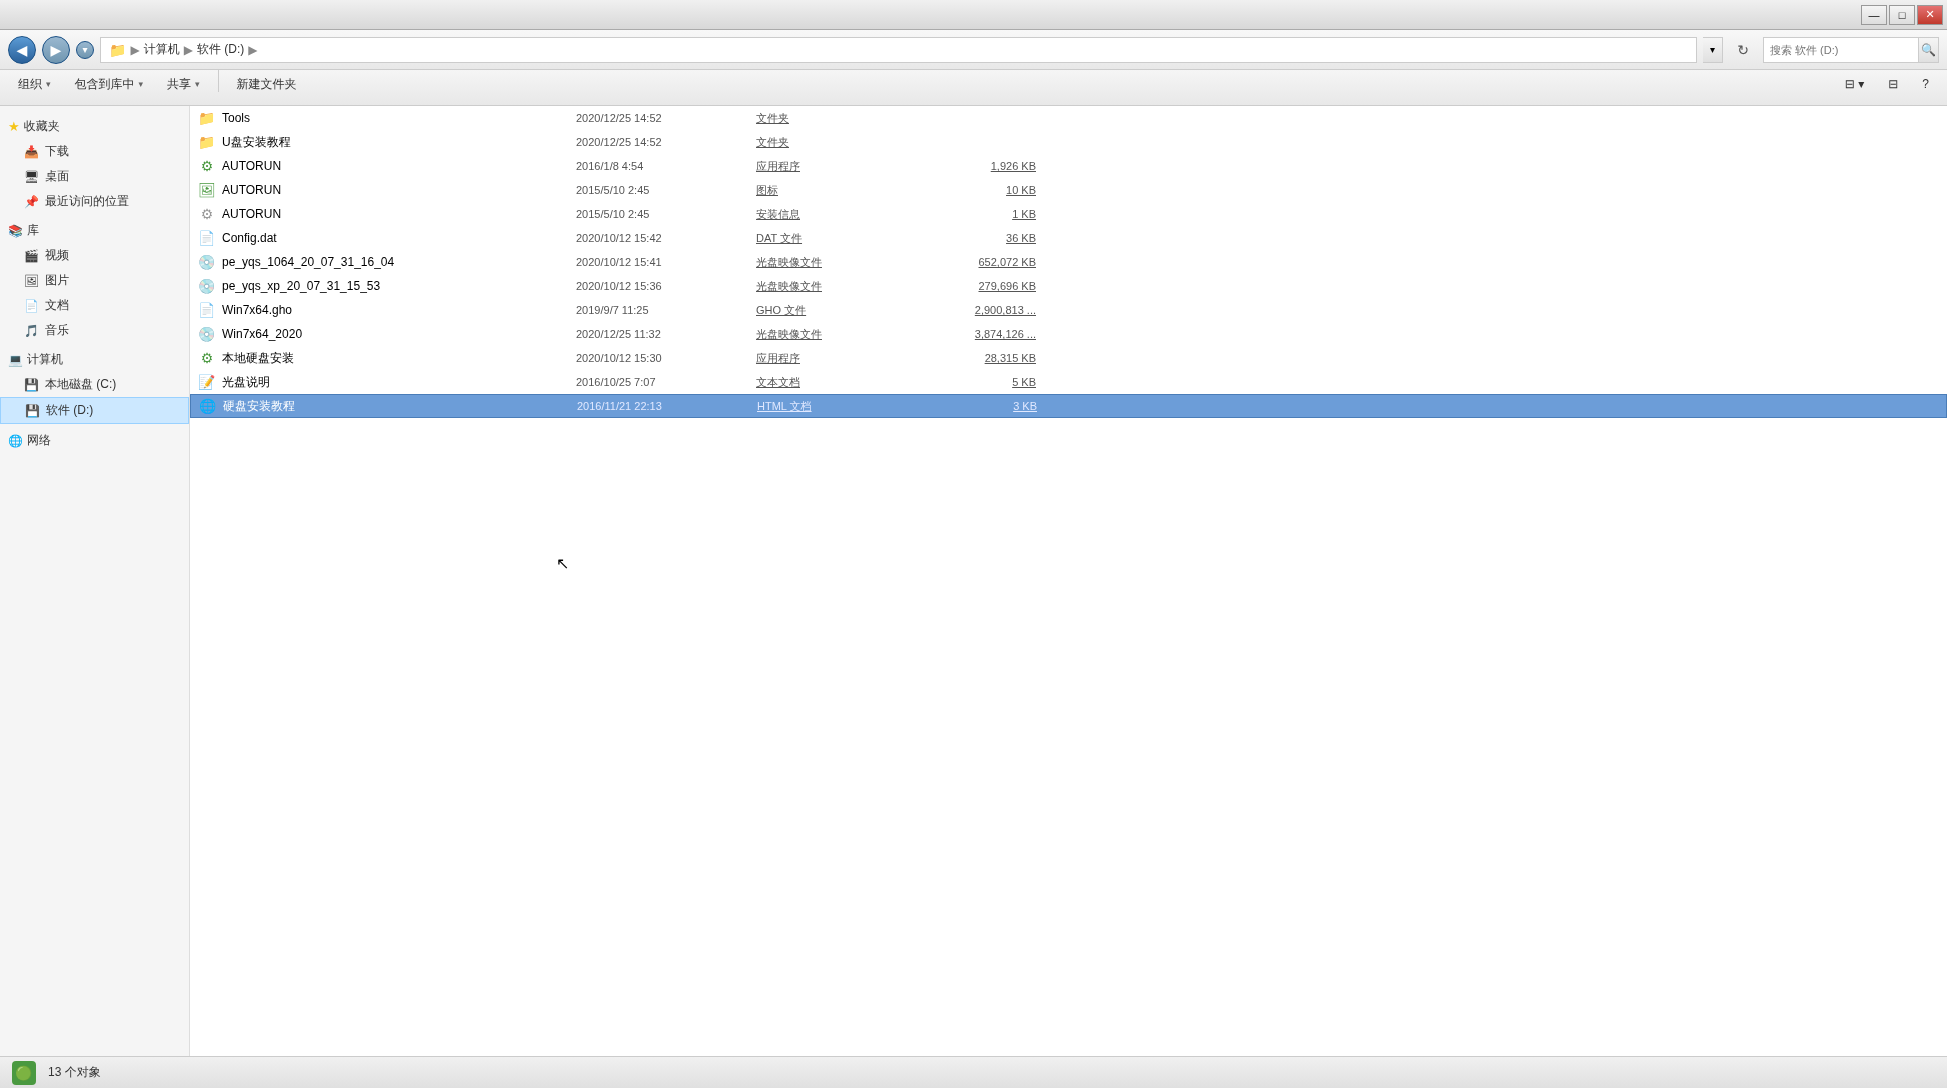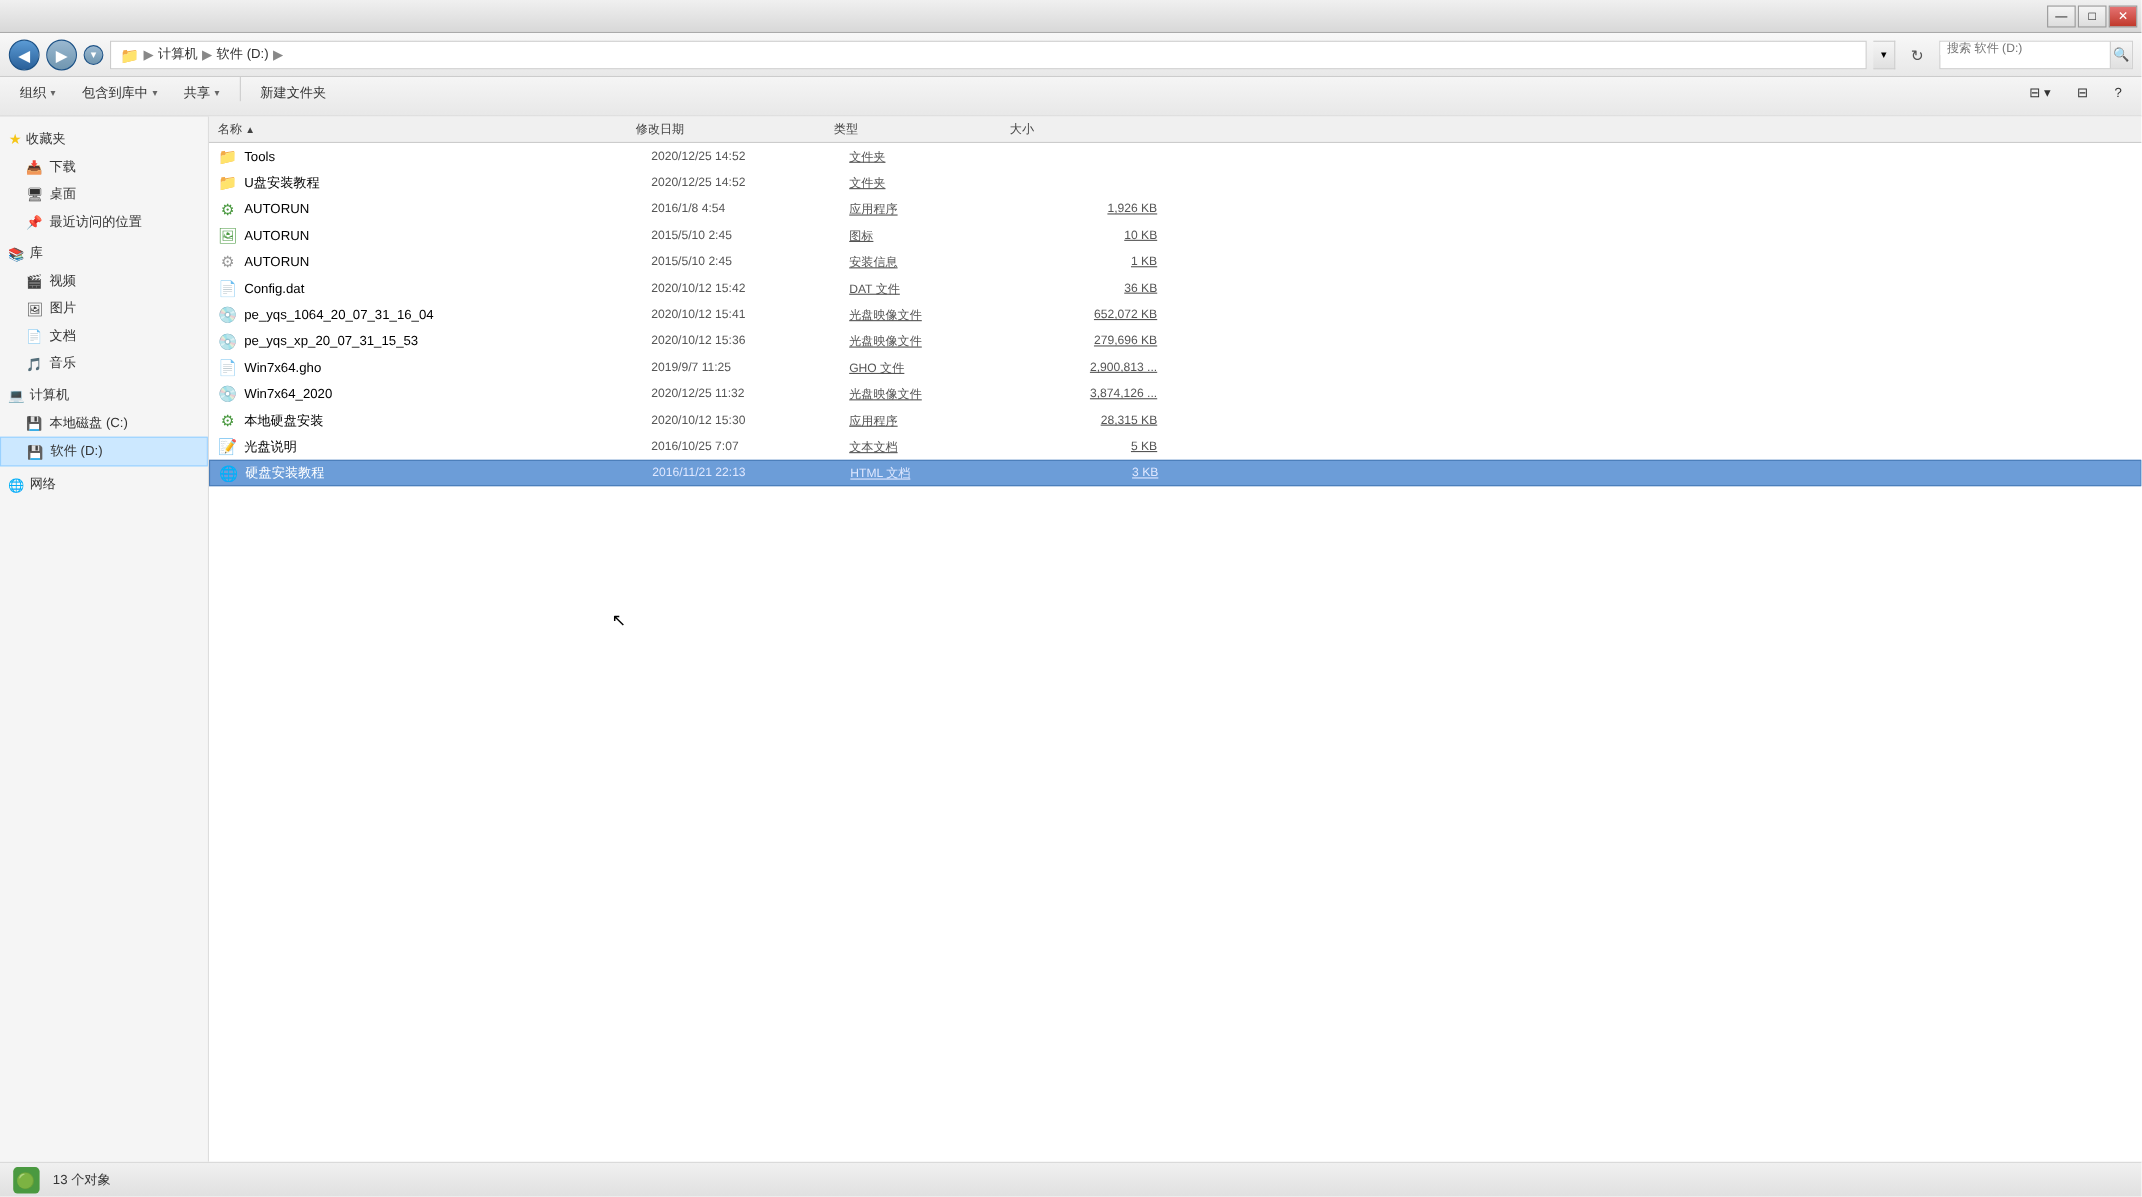--- a/index.html
+++ b/index.html
@@ -111,21 +111,21 @@
       justify-content: center;
       cursor: pointer;
       font-size: 14px;
       color: #555;
     }
     .search-box {
       width: 176px;
       height: 26px;
       border: 1px solid #ccc;
       display: flex;
-      align-items: flex-start;
+      align-items: center;
       background: white;
     }
     .search-input {
       flex: 1;
       border: none;
       outline: none;
       padding: 0 6px;
       font-size: 11px;
       color: #aaa;
     }
@@ -252,21 +252,21 @@
       width: 18px;
       height: 18px;
       display: flex;
       align-items: center;
       justify-content: center;
       font-size: 14px;
       flex-shrink: 0;
       margin-right: 6px;
     }
     .file-name { width: 354px; overflow: hidden; text-overflow: ellipsis; white-space: nowrap; }
-    .file-date { width: 180px; color: #555; font-size: 11px; margin-left: 16px; }
+    .file-date { width: 180px; color: #555; font-size: 11px; }
     .file-type { width: 160px; color: #555; font-size: 11px; text-decoration: underline; }
     .file-size { width: 120px; text-align: right; color: #555; font-size: 11px; text-decoration: underline; }
     .file-row.selected-dark .file-date,
     .file-row.selected-dark .file-type,
     .file-row.selected-dark .file-size { color: #e0e8ff; }
 
     
     .status-bar {
       height: 32px;
       background: linear-gradient(to bottom, #f0f0f0, #e0e0e0);
@@ -420,26 +420,20 @@
     <div class="sidebar-section">
       <div class="sidebar-header">
         <span>🌐</span>
         <span>网络</span>
       </div>
     </div>
   </div>
 
   <div class="content">
 
-    <div class="content-header">
-      <div class="col-header col-name">名称 <span style="font-size:9px;">▲</span></div>
-      <div class="col-header col-date">修改日期</div>
-      <div class="col-header col-type">类型</div>
-      <div class="col-header col-size">大小</div>
-    </div>
 
     <div class="file-list" id="file-list">
     <div class="file-row">
       <div class="file-icon" style="color:#f0c040">📁</div>
       <div class="file-name">Tools</div>
       <div class="file-date">2020/12/25 14:52</div>
       <div class="file-type">文件夹</div>
       <div class="file-size"></div>
     </div>
         <div class="file-row">

